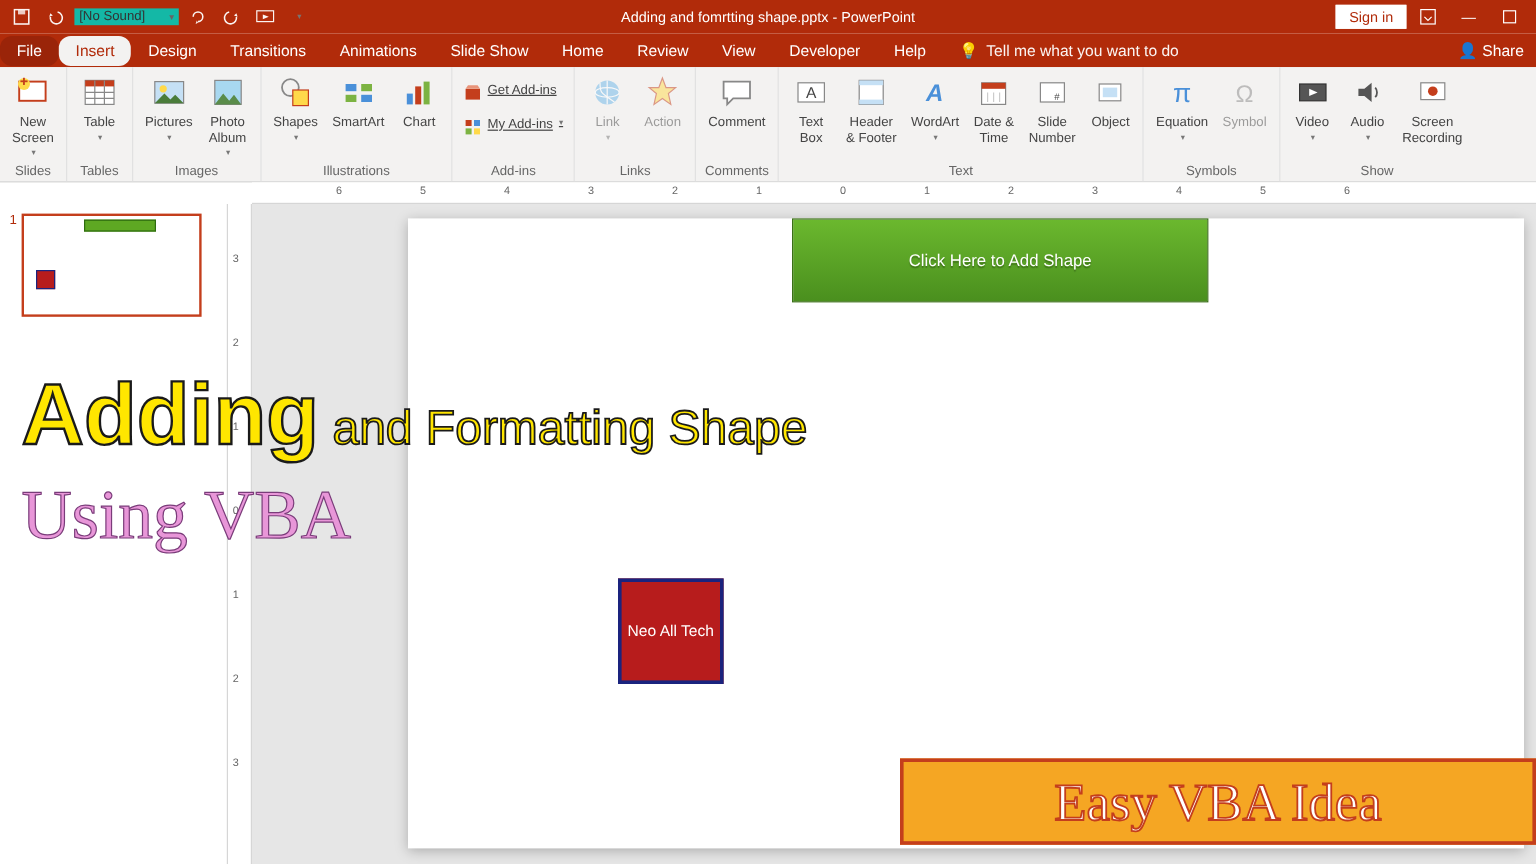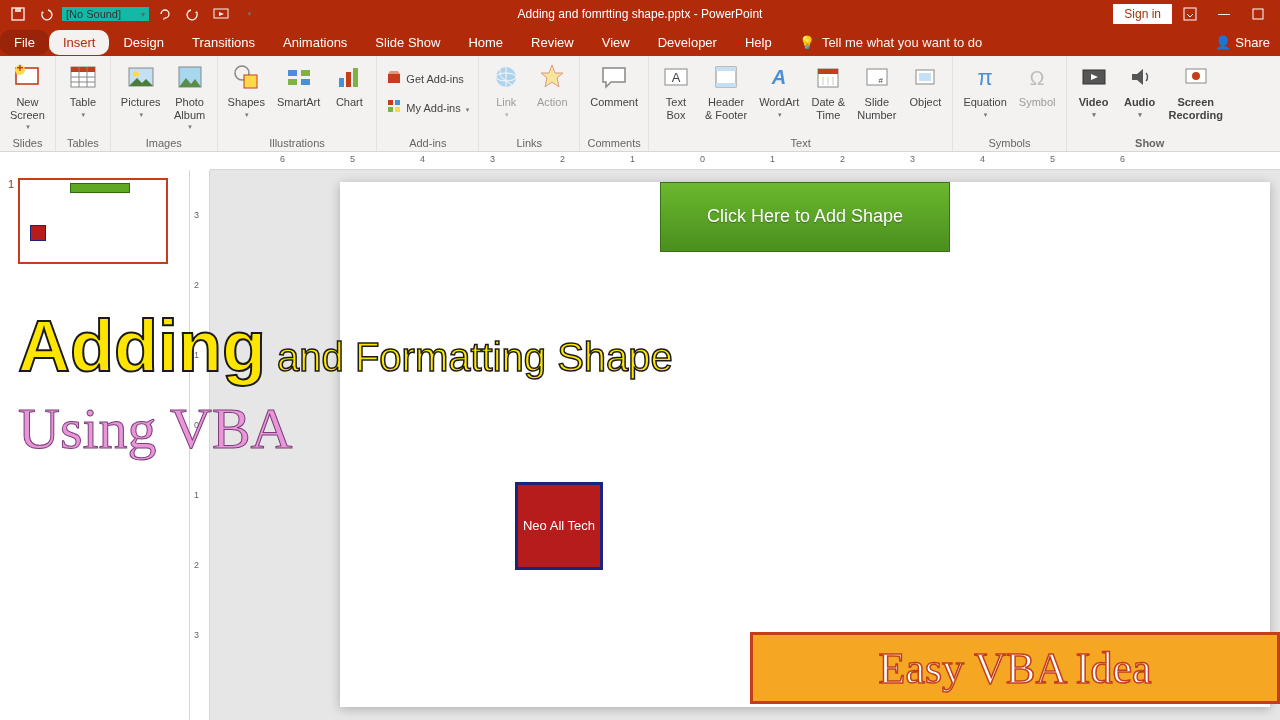--- a/index.html
+++ b/index.html
@@ -21,34 +21,34 @@
 .share-r{margin-left:auto;padding:0 10px;display:flex;align-items:center;gap:4px;}
 .ribbon{height:96px;background:#f3f2f1;border-bottom:1px solid #d6d6d6;display:flex;}
 .grp{display:flex;flex-direction:column;justify-content:space-between;padding:2px 6px 0;border-right:1px solid #e1e1e1;}
 .grp-row{display:flex;align-items:flex-start;gap:4px;}
 .grp-lbl{text-align:center;font-size:11px;color:#666;padding-bottom:2px;}
 .rbtn{display:flex;flex-direction:column;align-items:center;justify-content:flex-start;gap:2px;padding:2px 4px;min-width:40px;}
 .rbtn-l{font-size:11px;color:#444;text-align:center;line-height:1.15;}
 .ico{width:28px;height:28px;display:flex;align-items:center;justify-content:center;}
 .ico-lg{width:34px;height:34px;}
 .stack{display:flex;flex-direction:column;gap:1px;}
-.stack-item{display:flex;align-items:flex-end;gap:4px;font-size:11px;color:#444;padding:1px 3px;}
+.stack-item{display:flex;align-items:flex-start;gap:4px;font-size:11px;color:#444;padding:1px 3px;text-decoration:underline;}
 .dd::after{content:"▾";font-size:7px;color:#777;margin-left:1px;}
 .hruler{height:18px;background:#fff;border-bottom:1px solid #d6d6d6;margin-left:210px;position:relative;font-size:9px;color:#666;overflow:hidden;}
 .workspace{display:flex;height:calc(720px - 28px - 28px - 96px - 18px);}
 .thumbs{width:190px;background:#fff;border-right:1px solid #d6d6d6;padding:8px;}
 .thumb-wrap{display:flex;gap:4px;}
 .thumb-num{font-size:11px;color:#b12b0a;}
 .thumb{width:150px;height:86px;border:2px solid #c43e1c;background:#fff;position:relative;}
 .th-green{position:absolute;top:3px;left:50px;width:60px;height:10px;background:#5ea823;border:1px solid #2e6b0f;}
 .th-red{position:absolute;top:45px;left:10px;width:16px;height:16px;background:#b71c1c;border:1px solid #1a237e;}
 .vruler{width:20px;background:#fff;border-right:1px solid #d6d6d6;position:relative;font-size:9px;color:#666;}
 .canvas-area{flex:1;background:#e6e6e6;position:relative;overflow:hidden;}
 .slide{position:absolute;left:130px;top:12px;width:930px;height:525px;background:#fff;box-shadow:0 2px 10px rgba(0,0,0,.25);}
-.green-btn{position:absolute;top:0;left:320px;width:290px;height:70px;background:linear-gradient(#6bb82e,#4a8f1e);border:1px solid #3a7016;display:flex;align-items:center;justify-content:center;text-align:center;color:#fff;font-size:18px;line-height:1.2;text-shadow:0 1px 1px rgba(0,0,0,.3);}
+.green-btn{position:absolute;top:0;left:320px;width:347px;height:70px;background:linear-gradient(#6bb82e,#4a8f1e);border:1px solid #3a7016;display:flex;align-items:center;justify-content:center;text-align:center;color:#fff;font-size:14px;line-height:1.2;text-shadow:0 1px 1px rgba(0,0,0,.3);}
 .red-sq{position:absolute;top:300px;left:175px;width:88px;height:88px;background:#b71c1c;border:3px solid #1a237e;display:flex;align-items:center;justify-content:center;text-align:center;color:#fff;font-size:13px;line-height:1.25;}
 .overlay{position:absolute;inset:0;pointer-events:none;}
 .ov-line1{position:absolute;left:18px;top:305px;font-family:Georgia,serif;font-weight:bold;}
 .ov-adding{font-size:72px;color:#ffe600;-webkit-text-stroke:2px #1a1a1a;}
 .ov-and{font-size:40px;color:#ffe600;-webkit-text-stroke:1.5px #1a1a1a;font-weight:normal;}
 .ov-line2{position:absolute;left:18px;top:395px;font-family:Georgia,serif;font-size:58px;color:#e896d8;-webkit-text-stroke:1px #7a3c7a;}
 .ov-badge{position:absolute;right:0;bottom:16px;width:530px;height:72px;background:#f5a623;border:3px solid #c43e1c;display:flex;align-items:center;justify-content:center;font-family:Georgia,serif;font-size:44px;color:#fff;-webkit-text-stroke:1.5px #c43e1c;}
 svg{display:block;}
 .tick{position:absolute;top:2px;}
 .vtick{position:absolute;left:4px;}
@@ -379,21 +379,21 @@
             <svg width="28" height="28" viewBox="0 0 28 28">
               <text x="14" y="22" font-size="20" text-anchor="middle" fill="#888" font-family="serif">Ω</text>
             </svg>
           </div>
         <div class="rbtn-l">Symbol</div>
       </div>
     </div>
     <div class="grp-lbl">Symbols</div>
   </div>
 
-  <div class="grp" style="border-right:none;font-weight:bold;">
+  <div class="grp" style="border-right:none;">
     <div class="grp-row">
       <div class="rbtn dd">
         <div class="ico ico-lg">
             <svg width="28" height="28" viewBox="0 0 28 28">
               <rect x="3" y="7" width="22" height="14" fill="#555" stroke="#333"></rect>
               <path d="M11 11l7 3-7 3z" fill="#fff"></path>
             </svg>
           </div>
         <div class="rbtn-l">Video</div>
       </div>

